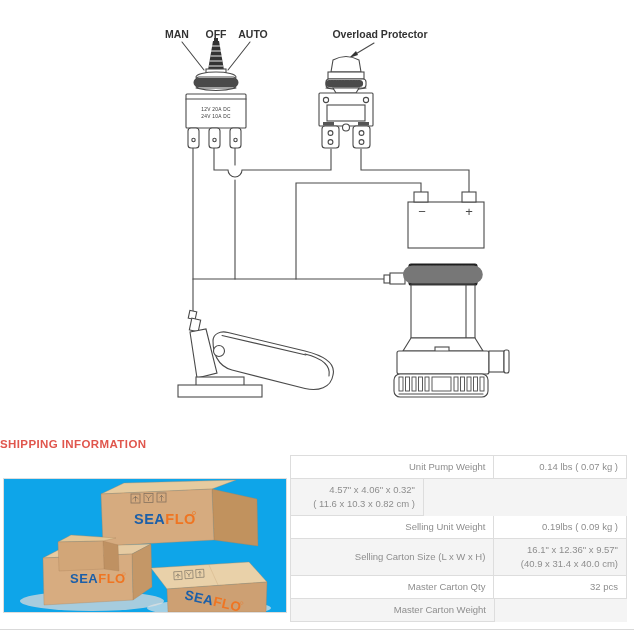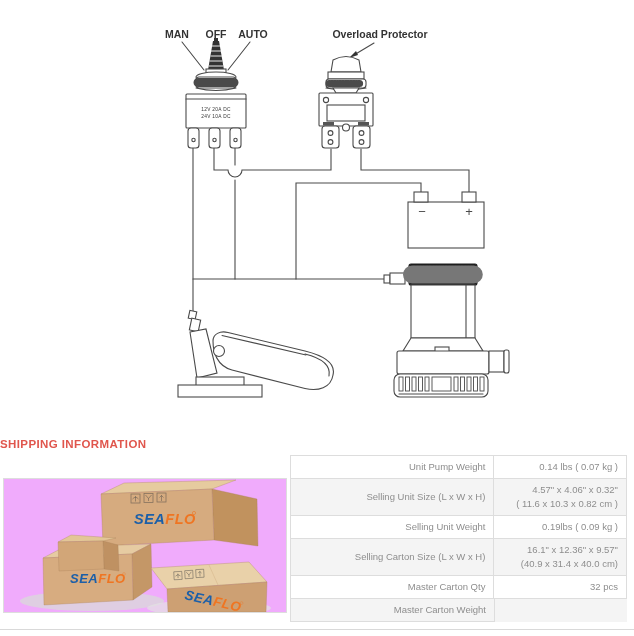--- a/index.html
+++ b/index.html
@@ -2,22 +2,22 @@
 <html><head>
 <meta charset="utf-8">
 <style>
   html,body{margin:0;padding:0;background:#fff;}
   .page{position:relative;width:634px;height:636px;background:#fff;overflow:hidden;
         font-family:"Liberation Sans",sans-serif;border-radius:6px;}
   svg text{font-family:"Liberation Sans",sans-serif;}
   .diagram{position:absolute;left:0;top:0;width:634px;height:438px;}
   .ship-heading{position:absolute;left:0;top:438px;width:518px;text-align:left;
         font-size:11.5px;font-weight:bold;letter-spacing:.4px;color:#e0564d;}
-  .photo{position:absolute;left:3px;top:478px;width:284px;height:135px;background:#f0abfc;
-        border:1px solid #ddd;box-sizing:border-box;font-style:italic;}
+  .photo{position:absolute;left:3px;top:478px;width:284px;height:135px;background:#0ea5e9;
+        border:1px solid #ddd;box-sizing:border-box;}
   .photo svg{display:block;width:100%;height:100%;}
   .ship-table{position:absolute;left:290px;top:455px;width:336px;
         border-top:1px solid #ddd;border-left:1px solid #ddd;
         font-size:9.5px;color:#8e8e8e;}
   .t-row{display:flex;text-align:right;}
   .t-row:nth-child(even){background:#f4f4f4;}
   .t-cell{border-right:1px solid #ddd;border-bottom:1px solid #ddd;
         padding:4px 8px;line-height:14px;display:flex;flex-direction:column;justify-content:center;}
   .t-label{width:187px;}
   .t-value{width:116px;}
@@ -211,21 +211,20 @@
 
   <div class="ship-table">
     <div class="t-row">
       <div class="t-cell t-label">Unit Pump Weight</div>
       <div class="t-cell t-value">
         <div>0.14 lbs ( 0.07 kg )</div>
         <div></div>
       </div>
     </div>
     <div class="t-row">
-      <div class="t-cell t-label">Selling Unit Size (L x W x H)</div>
       <div class="t-cell t-value">
         <div>4.57" x 4.06" x 0.32"</div>
         <div>( 11.6 x 10.3 x 0.82 cm )</div>
       </div>
     </div>
     <div class="t-row">
       <div class="t-cell t-label">Selling Unit Weight</div>
       <div class="t-cell t-value">
         <div>0.19lbs ( 0.09 kg )</div>
         <div></div>

